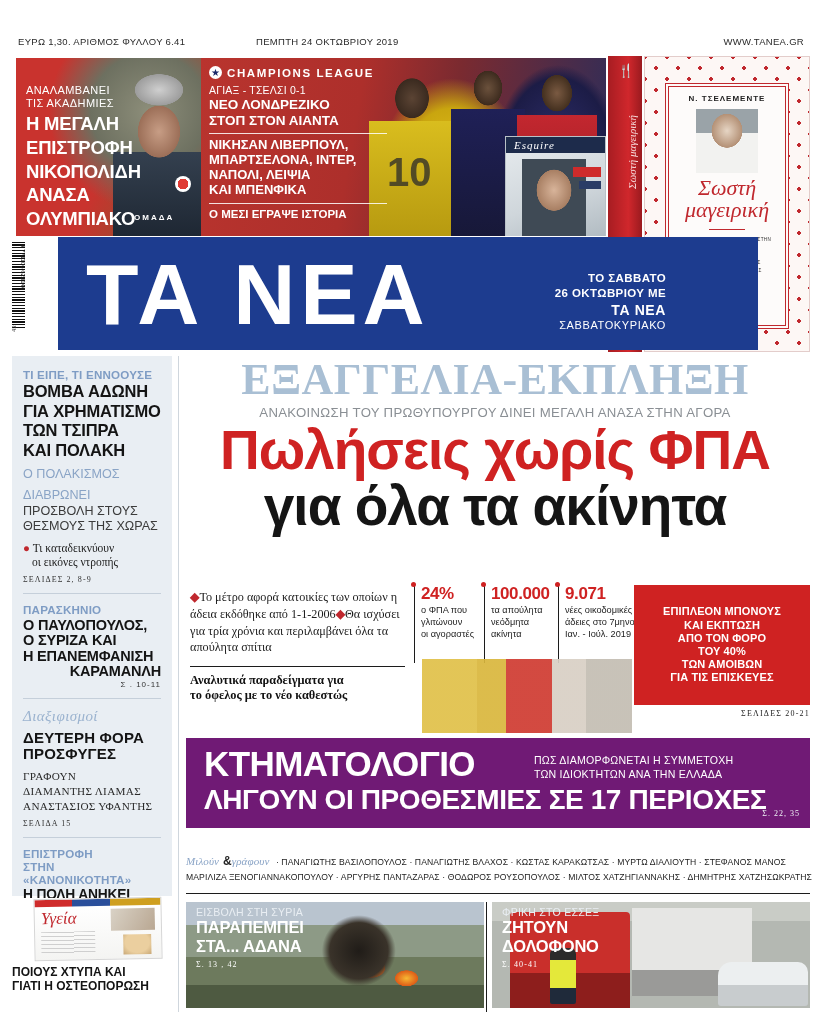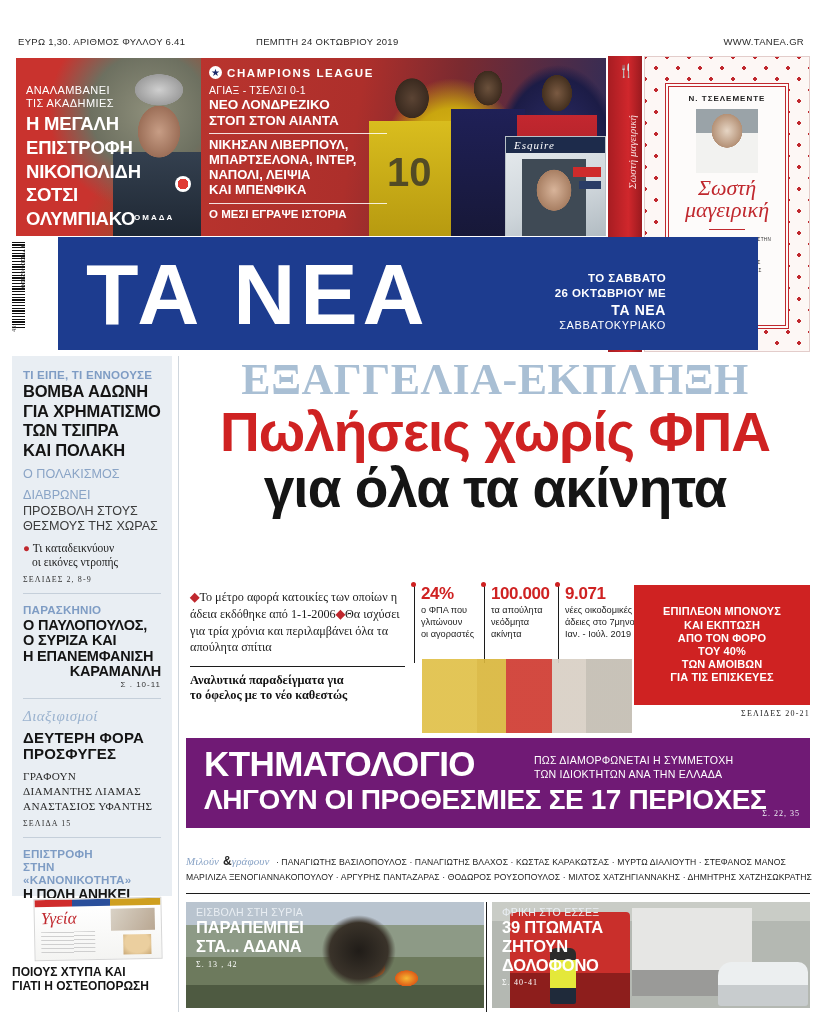--- a/index.html
+++ b/index.html
@@ -542,21 +542,21 @@
 
     <div class="ps-left">
       <div class="coach"></div>
       <div class="badge"></div>
       <div class="ps-text">
         <div class="kicker">ΑΝΑΛΑΜΒΑΝΕΙ</div>
         <div class="kicker">ΤΙΣ ΑΚΑΔΗΜΙΕΣ</div>
         <div class="big">Η ΜΕΓΑΛΗ</div>
         <div class="big">ΕΠΙΣΤΡΟΦΗ</div>
         <div class="big">ΝΙΚΟΠΟΛΙΔΗ</div>
-        <div class="big">ΣΟΤΣΙ</div>
+        <div class="big">ΑΝΑΣΑ</div>
         <div class="big">ΟΛΥΜΠΙΑΚΟ</div>
       </div>
       <div class="tagteam">ΟΜΑΔΑ</div>
     </div>
 
     <div class="ps-cl">
       <div class="player-a"></div>
       <div class="player-b"></div>
       <div class="player-c"></div>
       <div class="num10">10</div>
@@ -689,20 +689,21 @@
       <div class="h-lines"></div>
     </div>
     <div class="h-cap">
       <div>ΠΟΙΟΥΣ ΧΤΥΠΑ ΚΑΙ</div>
       <div>ΓΙΑΤΙ Η ΟΣΤΕΟΠΟΡΩΣΗ</div>
     </div>
   </div>
 
   <div class="main-head">
     <div class="mh-blue">ΕΞΑΓΓΕΛΙΑ-ΕΚΠΛΗΞΗ</div>
+    <div class="mh-kick">ΑΝΑΚΟΙΝΩΣΗ ΤΟΥ ΠΡΩΘΥΠΟΥΡΓΟΥ ΔΙΝΕΙ ΜΕΓΑΛΗ ΑΝΑΣΑ ΣΤΗΝ ΑΓΟΡΑ</div>
     <div class="mh-red">Πωλήσεις χωρίς ΦΠΑ</div>
     <div class="mh-black">για όλα τα ακίνητα</div>
   </div>
 
   <div class="factrow">
 
     <div class="fr-text">
       <div class="ft-body">
         <span class="dot">◆</span><span>Το μέτρο αφορά κατοικίες των οποίων η άδεια εκδόθηκε από 1-1-2006</span><span class="dot">◆</span><span>Θα ισχύσει για τρία χρόνια και περιλαμβάνει όλα τα απούλητα σπίτια</span>
       </div>
@@ -786,20 +787,19 @@
 
   <div class="bsep"></div>
 
   <div class="bphoto right">
     <div class="truck"></div>
     <div class="trailer"></div>
     <div class="car"></div>
     <div class="cop"></div>
     <div class="bp-cap">
       <div class="bc-kicker">ΦΡΙΚΗ ΣΤΟ ΕΣΣΕΞ</div>
-      <div class="bc-head">39 ΠΤΩΜΑΤΑ</div>
       <div class="bc-head">ΖΗΤΟΥΝ</div>
       <div class="bc-head">ΔΟΛΟΦΟΝΟ</div>
       <div class="bc-pages">Σ. 40-41</div>
     </div>
   </div>
 
 </div>
 
 </body></html>

